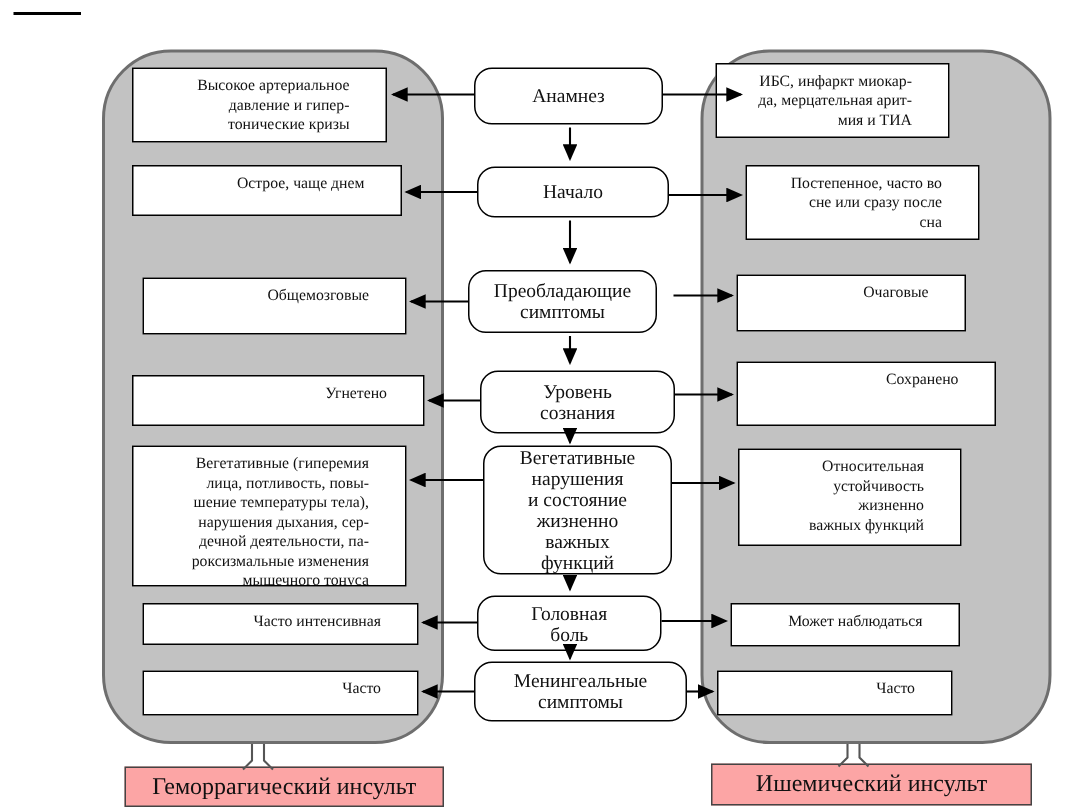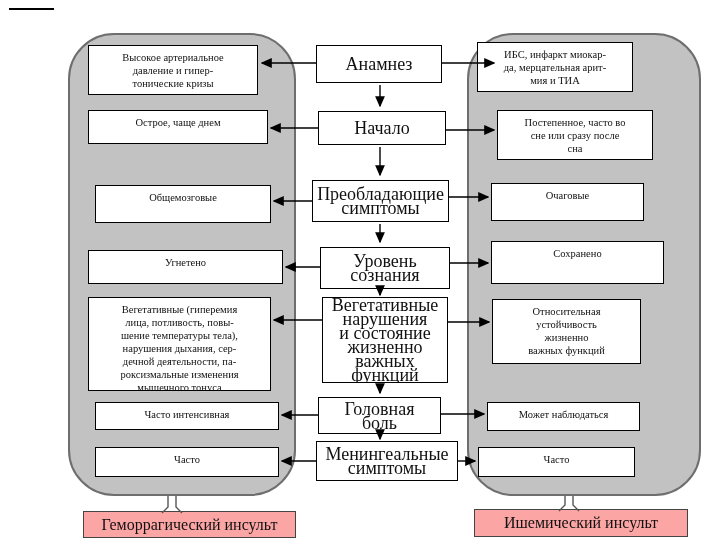--- a/index.html
+++ b/index.html
@@ -37,32 +37,33 @@
     background: #ffffff;
     border: 1px solid #000000;
     color: #111;
     white-space: pre-line;
     overflow: hidden;
   }
 
   .side-box {
     font-size: 10.5px;
     line-height: 13px;
-    padding: 5px 10px;
-    text-align: center;
+    padding: 5px 24px;
+    text-align: right;
   }
 
   .center-box {
-    font-size: 18px;
+    font-size: 13px;
     line-height: 14px;
     display: flex;
     align-items: center;
     justify-content: center;
     text-align: center;
     padding: 2px 4px;
+    border-radius: 12px;
   }
 
   .footer-box {
     position: absolute;
     background: #fca5a5;
     border: 1.5px solid #444;
     font-size: 16px;
     color: #111;
     display: flex;
     align-items: center;
@@ -97,21 +98,21 @@
 шение температуры тела),
 нарушения дыхания, сер-
 дечной деятельности, па-
 роксизмальные изменения
 мышечного тонуса</div>
   <div class="box side-box" style="left:95px;top:402px;width:184px;height:28px">Часто интенсивная</div>
   <div class="box side-box" style="left:95px;top:447px;width:184px;height:30px">Часто</div>
 
   <div class="box center-box" style="left:316px;top:45px;width:126px;height:38px">Анамнез</div>
   <div class="box center-box" style="left:318px;top:111px;width:128px;height:34px">Начало</div>
-  <div class="box center-box" style="left:312px;top:180px;width:137px;height:42px">Преобладающие
+  <div class="box center-box" style="left:312px;top:180px;width:126px;height:42px">Преобладающие
 симптомы</div>
   <div class="box center-box" style="left:320px;top:247px;width:130px;height:42px">Уровень
 сознания</div>
   <div class="box center-box" style="left:322px;top:297px;width:126px;height:86px">Вегетативные
 нарушения
 и состояние
 жизненно
 важных
 функций</div>
   <div class="box center-box" style="left:318px;top:397px;width:123px;height:37px">Головная

